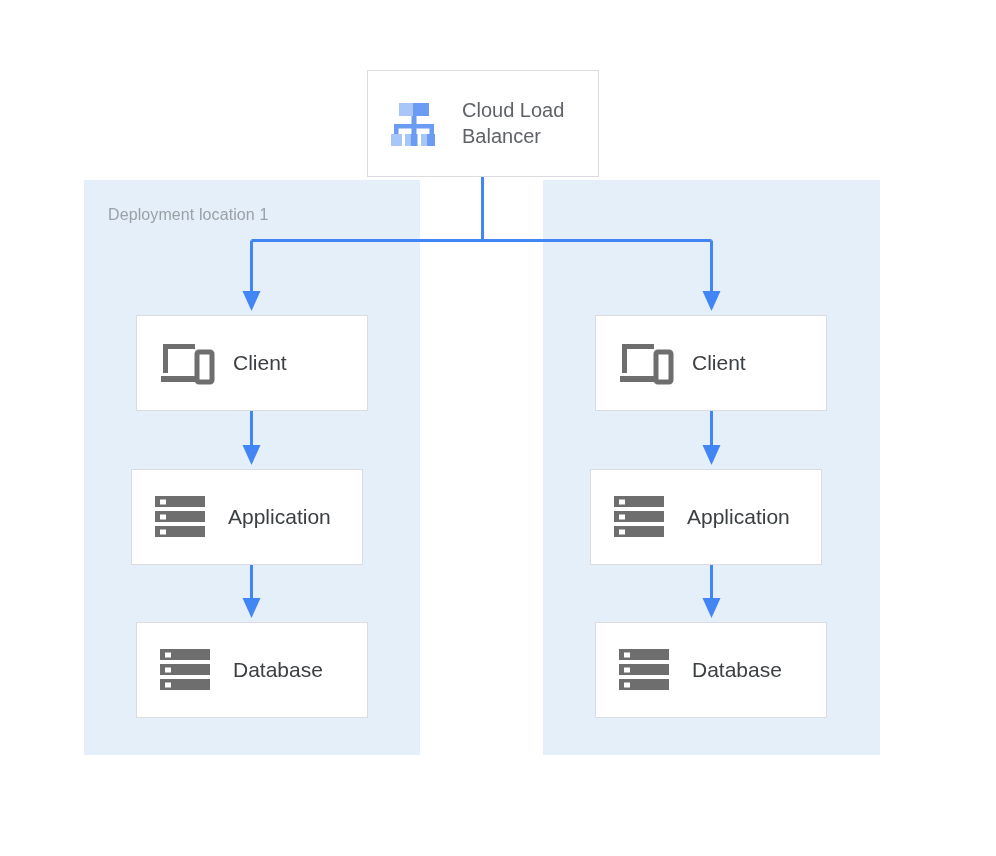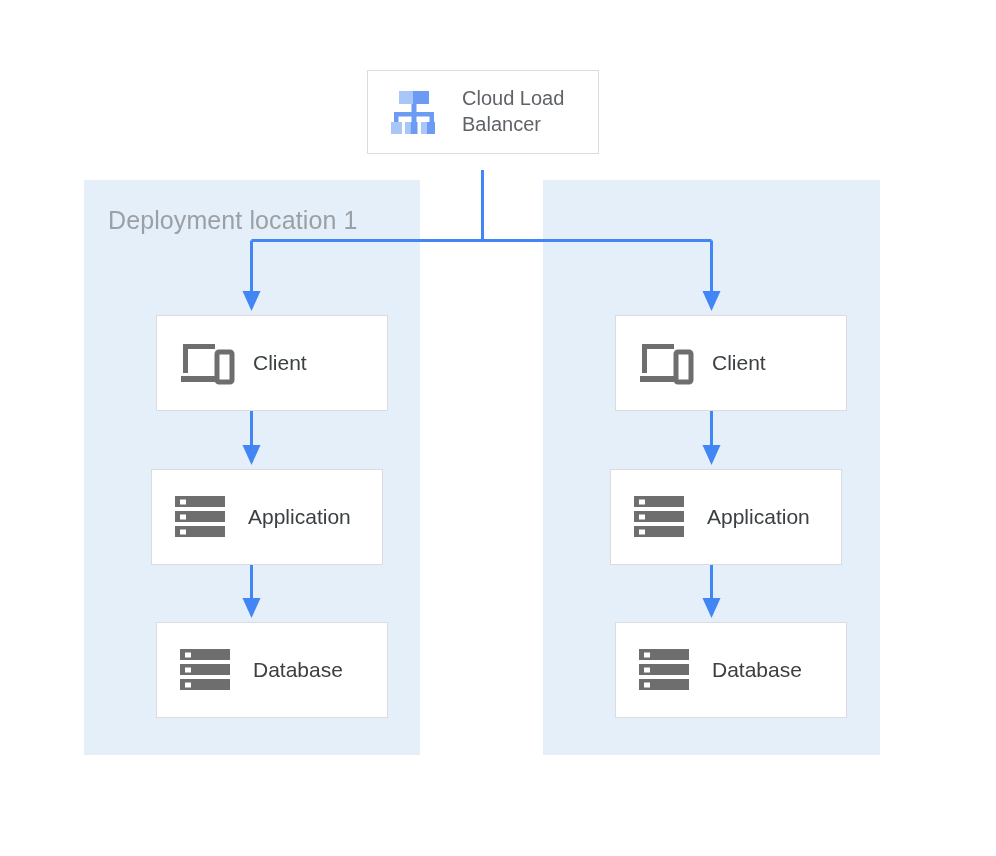--- a/index.html
+++ b/index.html
@@ -30,21 +30,21 @@
     height: 856px;
   }
 
   
   .zone {
     position: absolute;
     background: #E4EFFA;
   }
   .zone-label {
     position: absolute;
-    font-size: 25px;
+    font-size: 16px;
     color: #9AA0A6;
     letter-spacing: 0.1px;
     white-space: nowrap;
   }
 
   
   .card {
     position: absolute;
     background: #ffffff;
     border: 1px solid #DADCE0;
@@ -62,38 +62,37 @@
     font-size: 21px;
     color: #3C4043;
     white-space: nowrap;
   }
 
   
   .card.lb {
     left: 367px;
     top: 70px;
     width: 232px;
-    height: 84px;
+    height: 107px;
     padding-left: 20px;
   }
   .card.lb .icon-slot { width: 52px; height: 52px; }
   .card.lb .card-label {
     margin-left: 22px;
     line-height: 1.28;
     white-space: normal;
     color: #5F6368;
     font-size: 20px;
   }
 
   
   .card.tier {
     width: 232px;
     height: 96px;
     padding-left: 22px;
-    margin-left: 20px;
   }
   .card.tier .icon-slot { width: 54px; height: 46px; }
   .card.tier .card-label { margin-left: 20px; }
 
   .pos-c1 { left: 136px; top: 315px; }
   .pos-a1 { left: 131px; top: 469px; }
   .pos-d1 { left: 136px; top: 622px; }
   .pos-c2 { left: 595px; top: 315px; }
   .pos-a2 { left: 590px; top: 469px; }
   .pos-d2 { left: 595px; top: 622px; }

